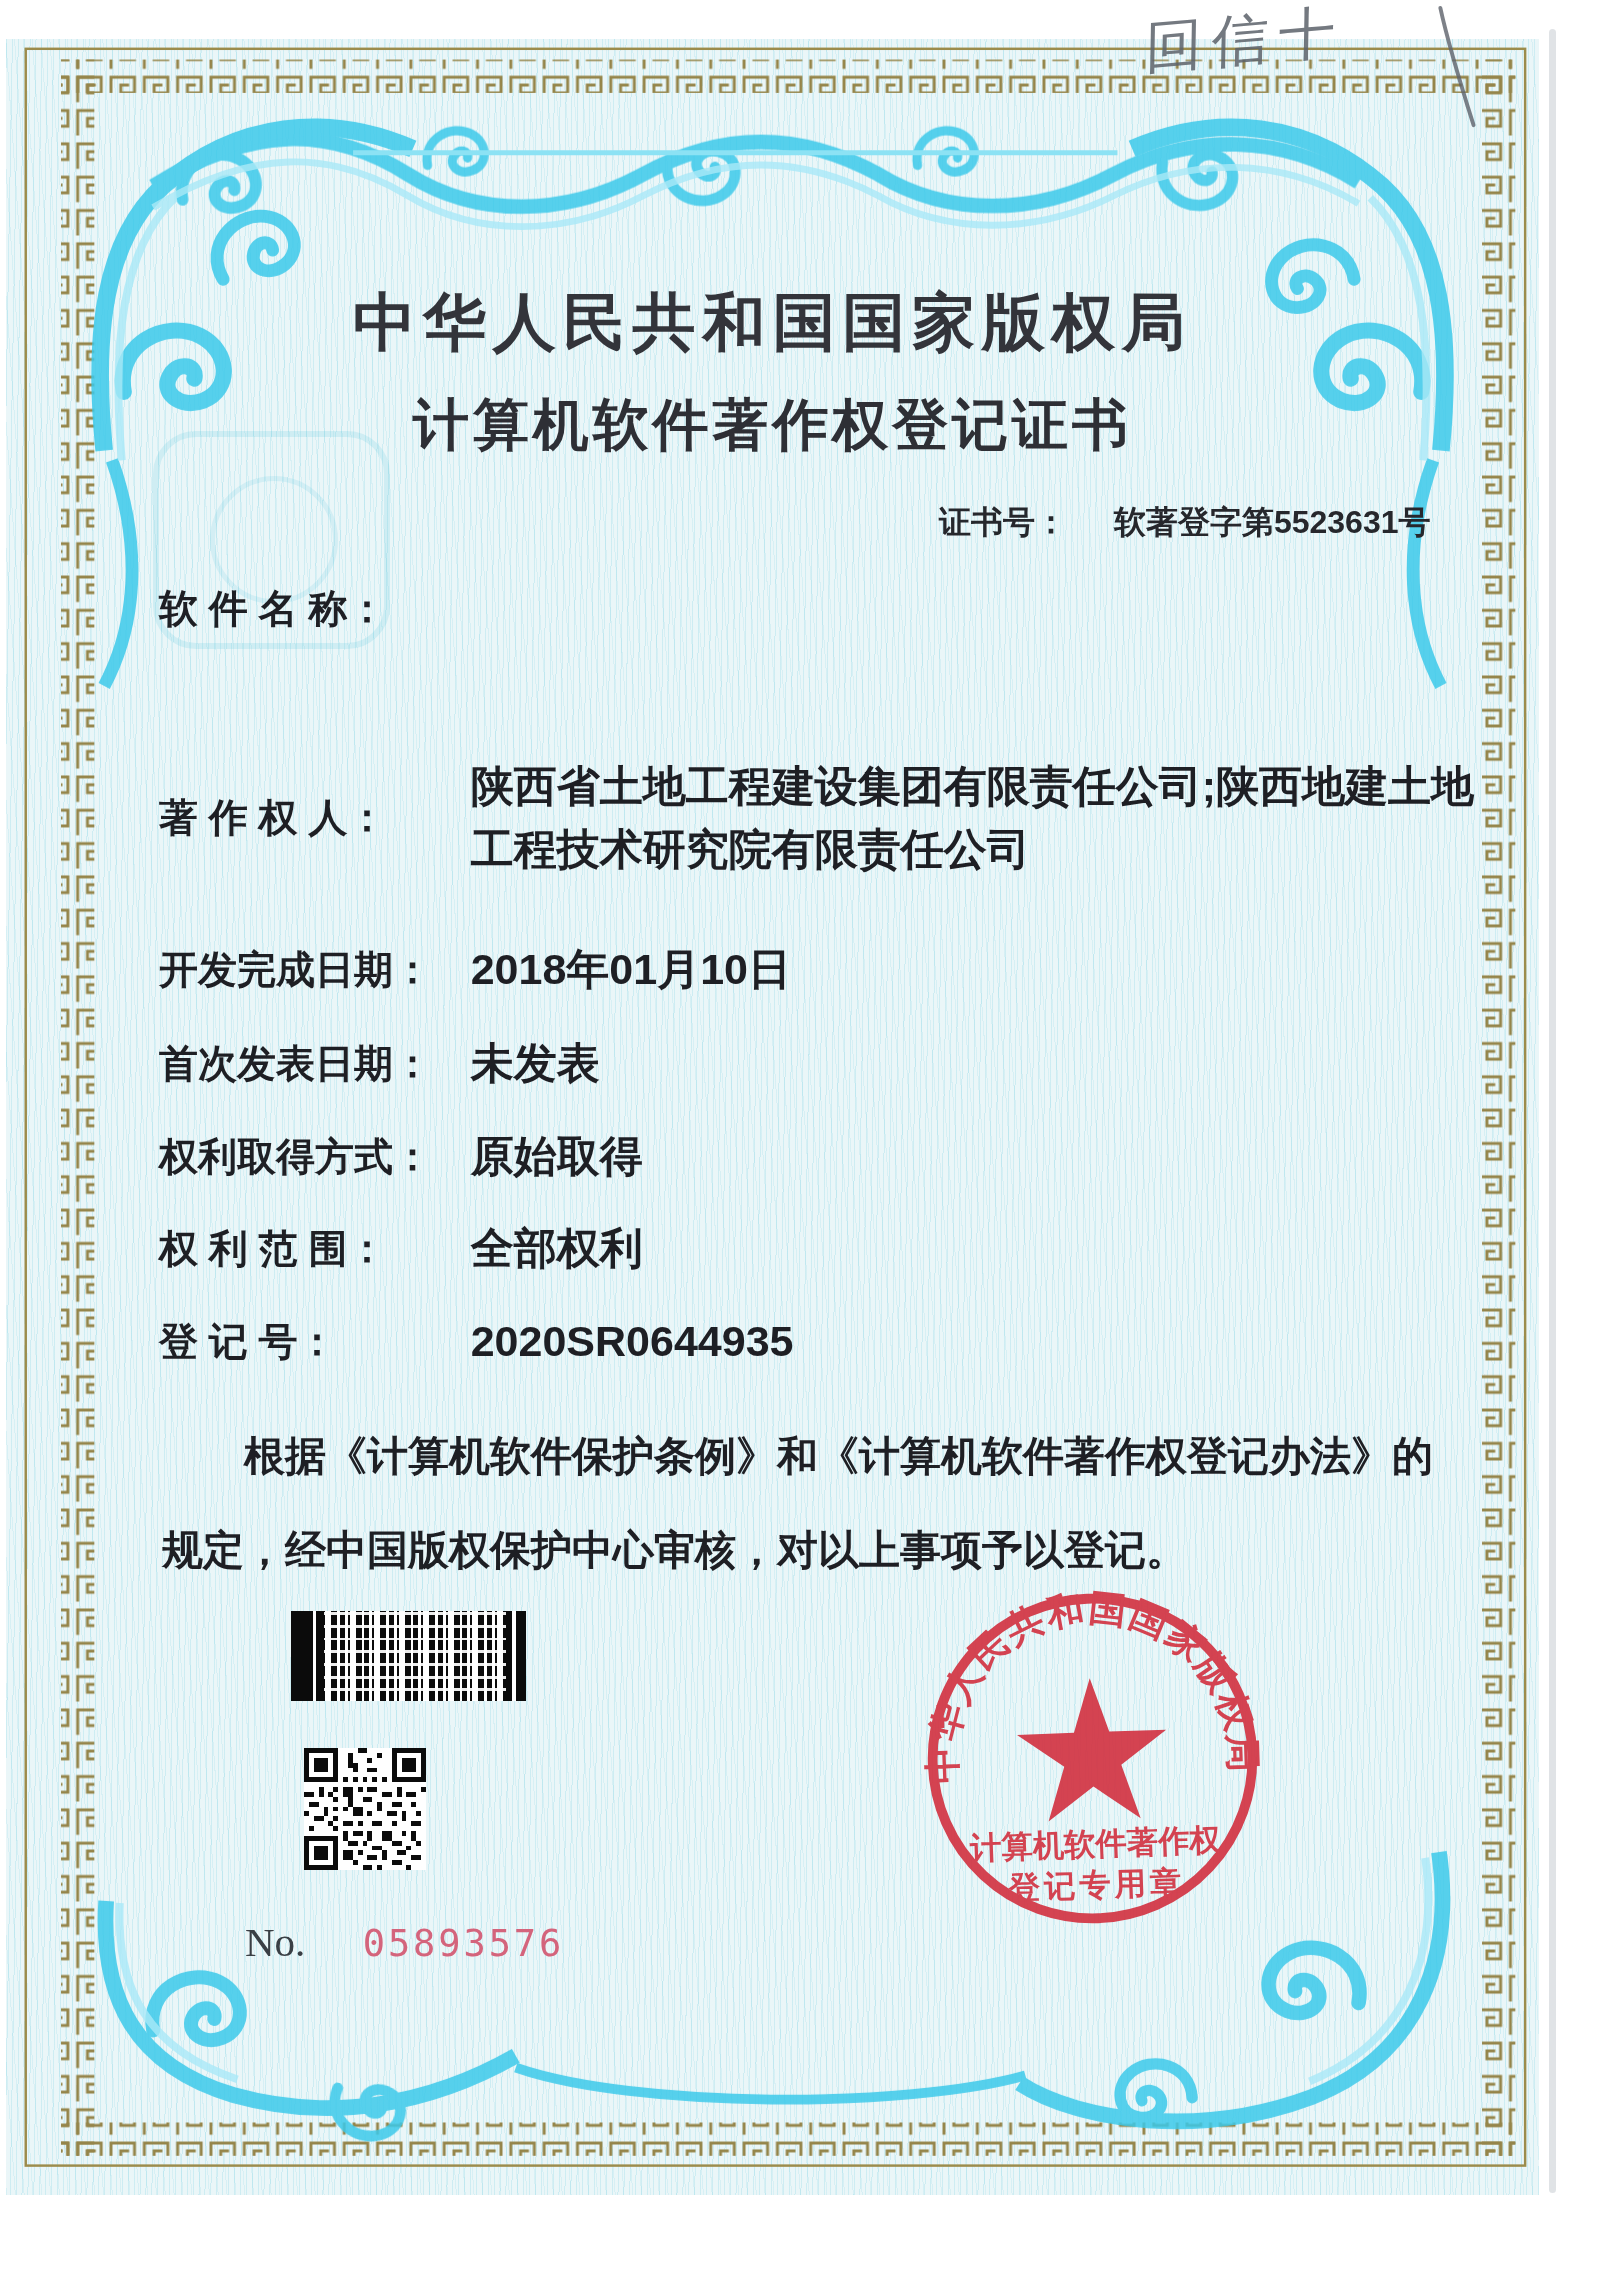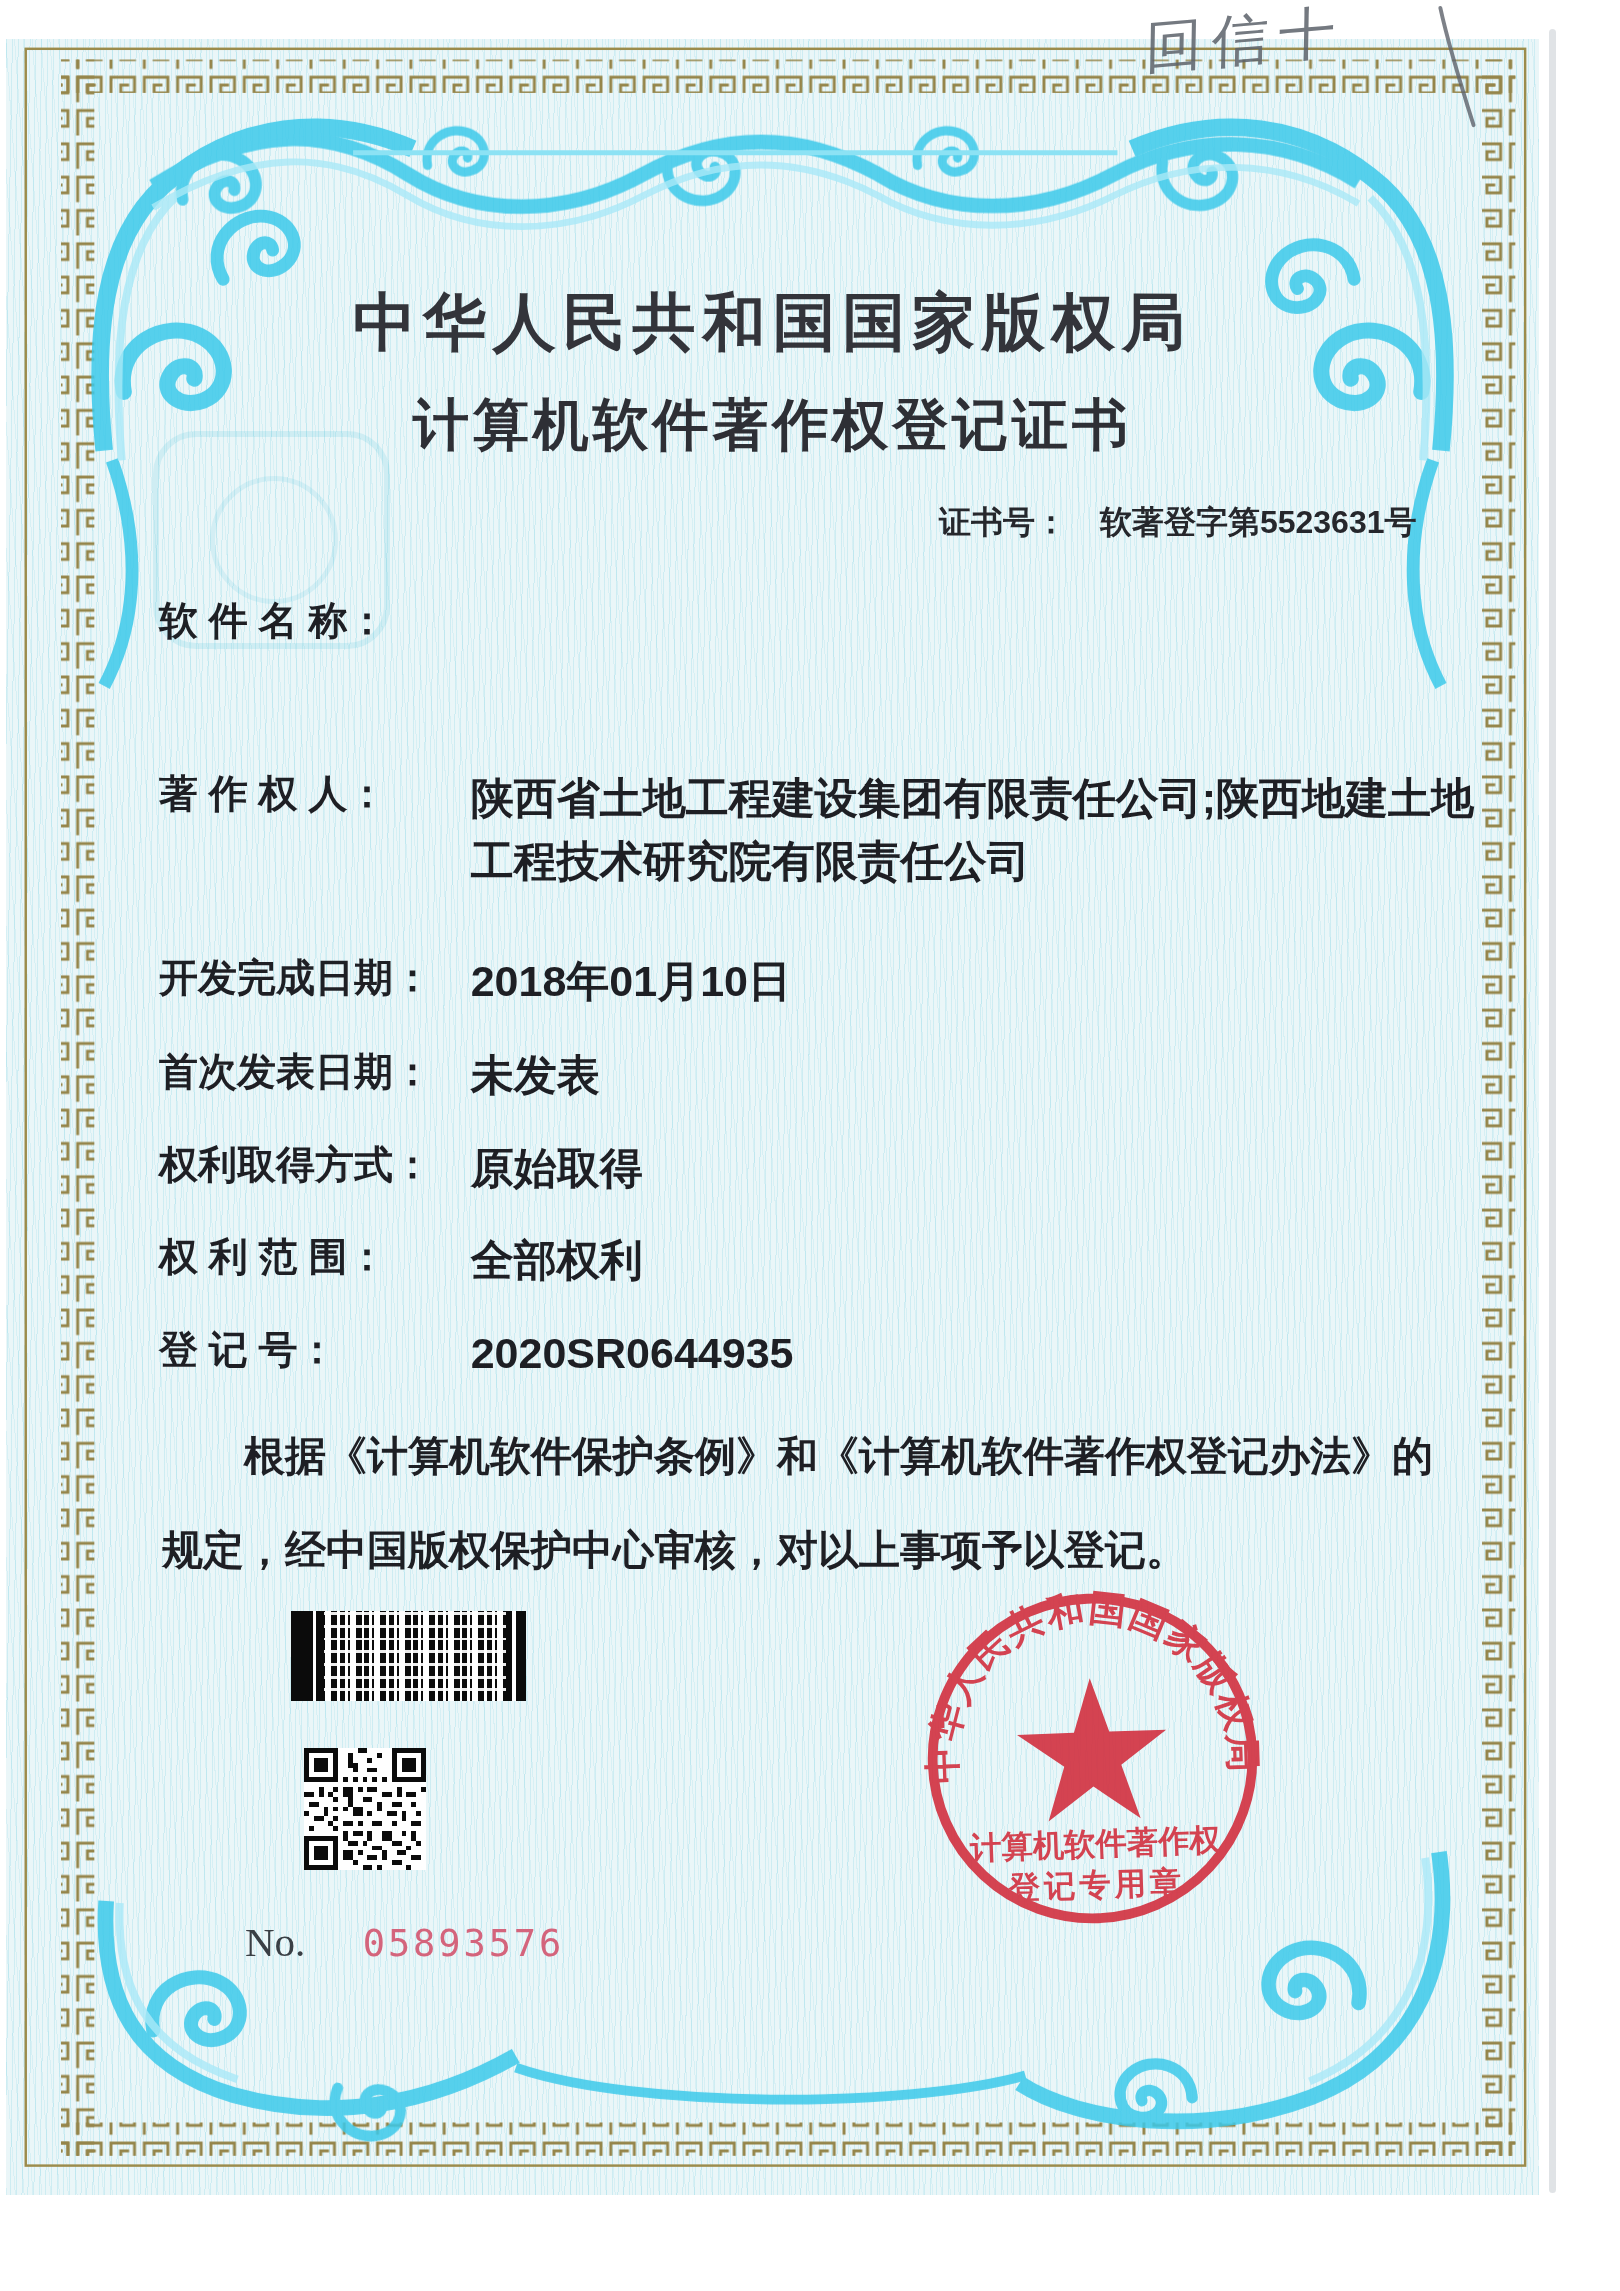--- a/index.html
+++ b/index.html
@@ -35,24 +35,24 @@
     font-weight:bold;font-size:63px;letter-spacing:6.9px;white-space:nowrap;
   }
   .cert-title{
     position:absolute;left:78px;right:78px;top:349px;
     text-align:center;color:#2e2f35;
     font-family:"Liberation Serif","DejaVu Serif",serif;
     font-weight:bold;font-size:56px;letter-spacing:3.9px;white-space:nowrap;
   }
   .certno{
     position:absolute;left:933px;top:462px;
-    display:flex;gap:33px;align-items:baseline;
+    display:flex;gap:47px;align-items:baseline;
     font-size:32px;font-weight:bold;color:#26272c;
   }
-  .row{position:absolute;left:153px;display:flex;align-items:flex-start;color:#1e1f24;margin-top:12px;}
+  .row{position:absolute;left:153px;display:flex;align-items:center;color:#1e1f24;}
   .flabel{width:302px;flex:none;font-size:39px;font-weight:bold;white-space:nowrap;}
   .fvalue{margin-left:9.8px;font-size:43px;font-weight:bold;line-height:61px;}
   .fvalue.wrap{width:1039px;line-height:63px;}
   .statement{
     position:absolute;left:156px;top:1370px;width:1294px;
     font-size:41px;font-weight:bold;color:#1e1f24;line-height:94px;
     text-indent:82px;
   }
   
   .barcode{

